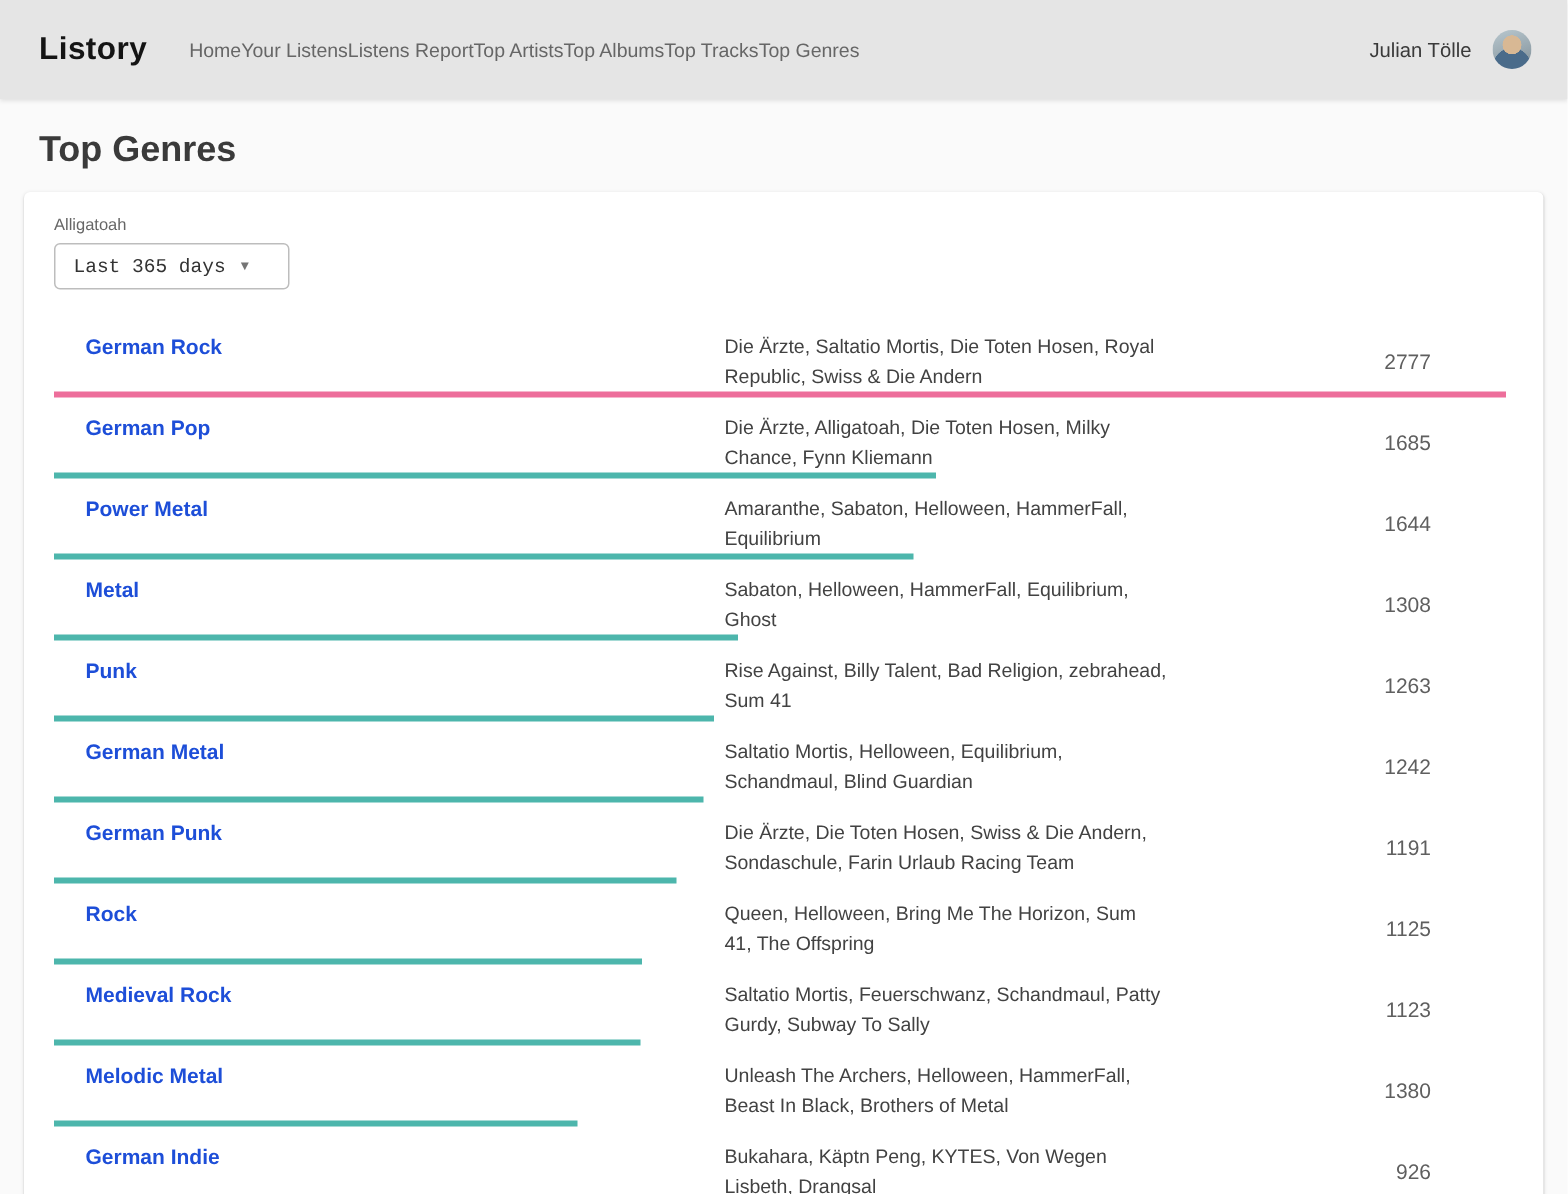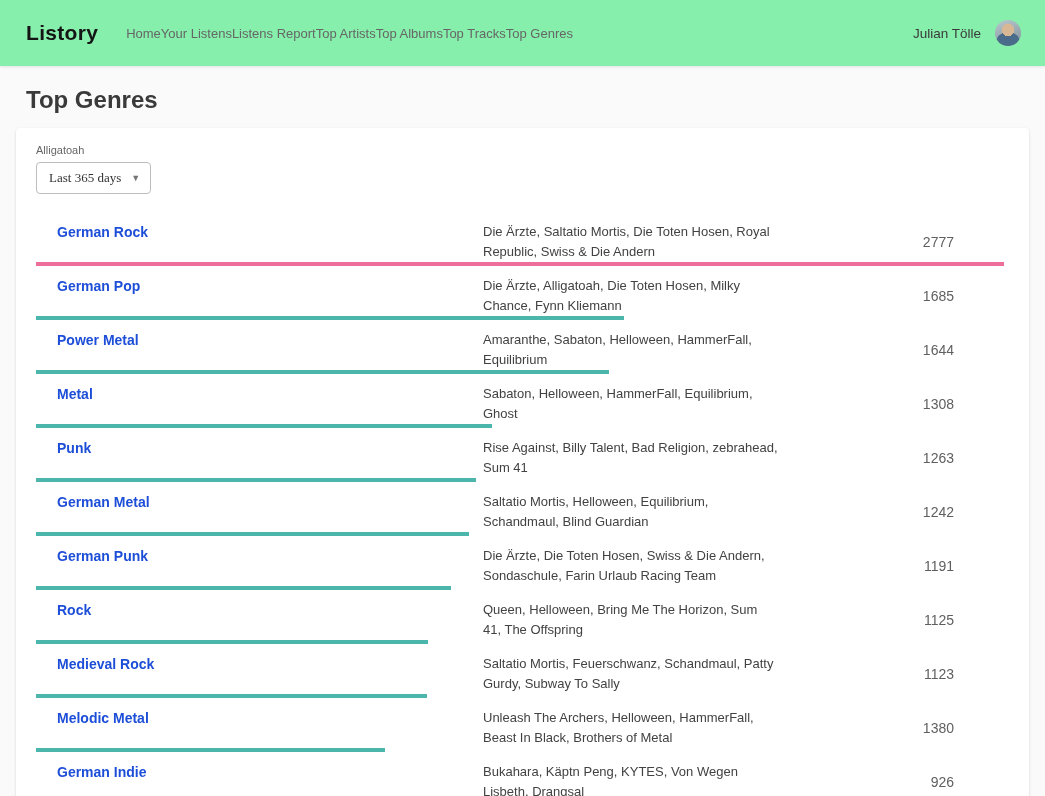--- a/index.html
+++ b/index.html
@@ -6,21 +6,21 @@
   html, body { width:1045px; height:796px; overflow:hidden; }
   body {
     font-family:"Liberation Sans", sans-serif;
     background:#fafafa;
     color:#333;
   }
 
   
   header {
     height:66px;
-    background:#86efac;
+    background:#e5e5e5;
     display:flex;
     align-items:center;
     padding:0 24px 0 26px;
     box-shadow:0 1px 3px rgba(0,0,0,.10);
     position:relative;
     z-index:2;
   }
   .logo {
     font-size:21px;
     font-weight:700;
@@ -75,22 +75,22 @@
   }
   .tf-select {
     display:inline-flex;
     align-items:center;
     justify-content:space-between;
     gap:10px;
     min-width:111px;
     border:1px solid #bdbdbd;
     border-radius:4px;
     background:#fff;
-    padding:7px 10px 7px 12px;
-    font-family:Liberation Serif, serif;
+    padding:7px 26px 7px 12px;
+    font-family:Liberation Mono, monospace;
     font-size:13px;
     color:#333;
     cursor:pointer;
   }
   .caret { font-size:9px; color:#757575; }
 
   
   .list { margin-top:18px; }
   .row { padding-top:10px; cursor:pointer; }
   .cells { display:grid; grid-template-columns:447px 295px 1fr; }

